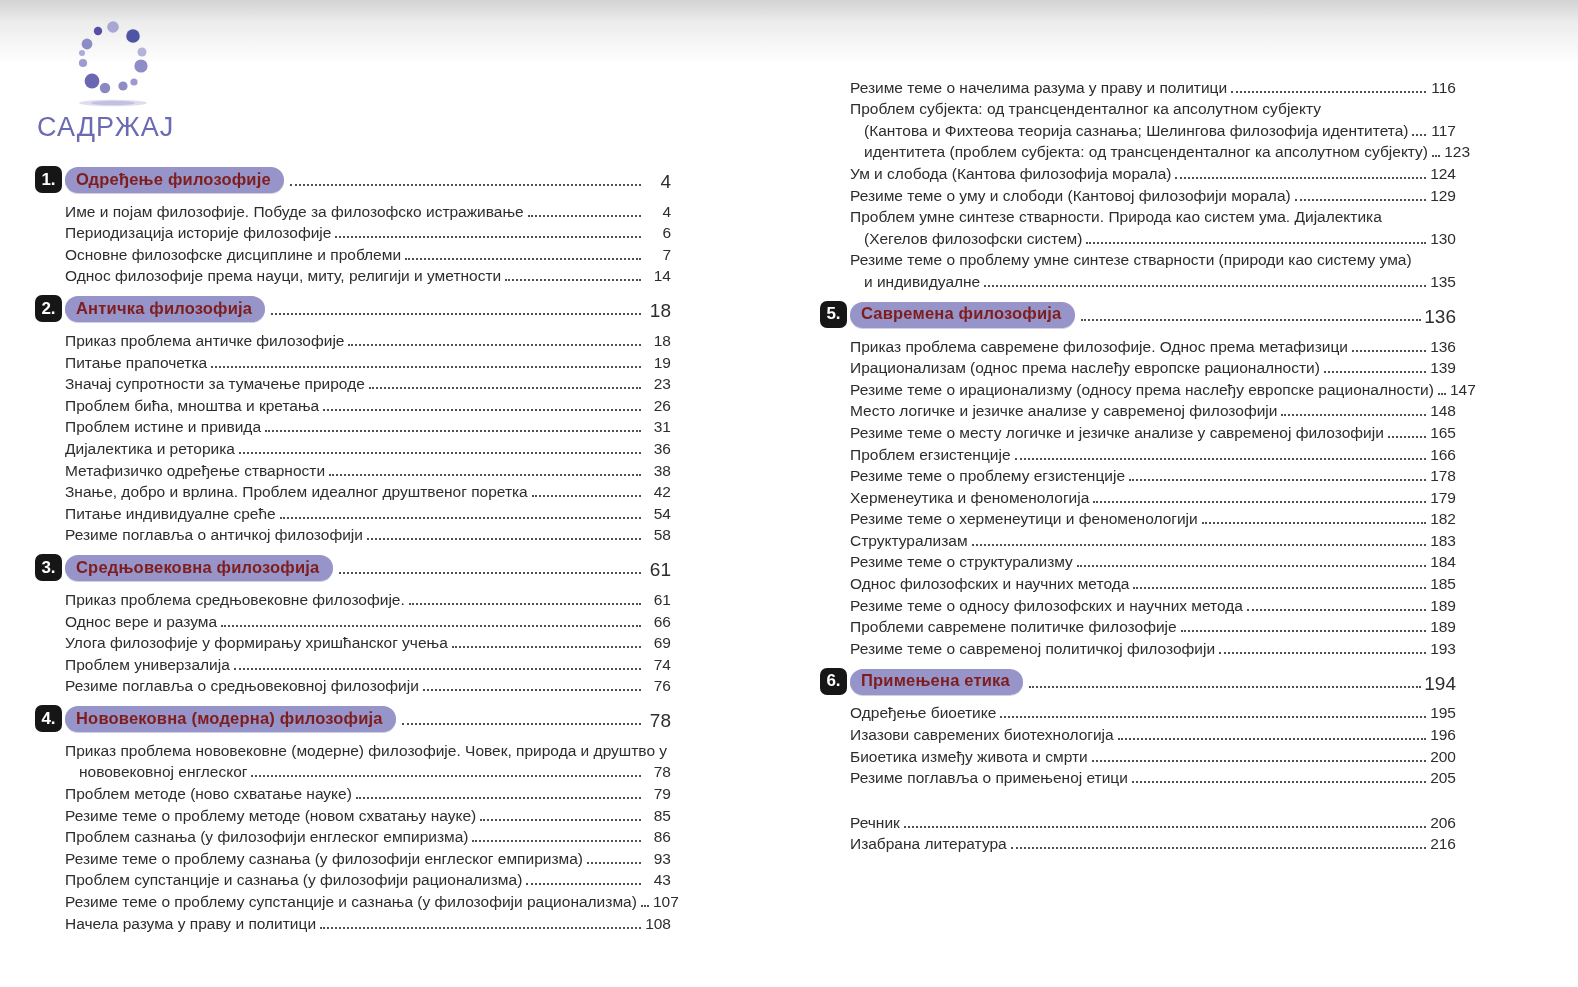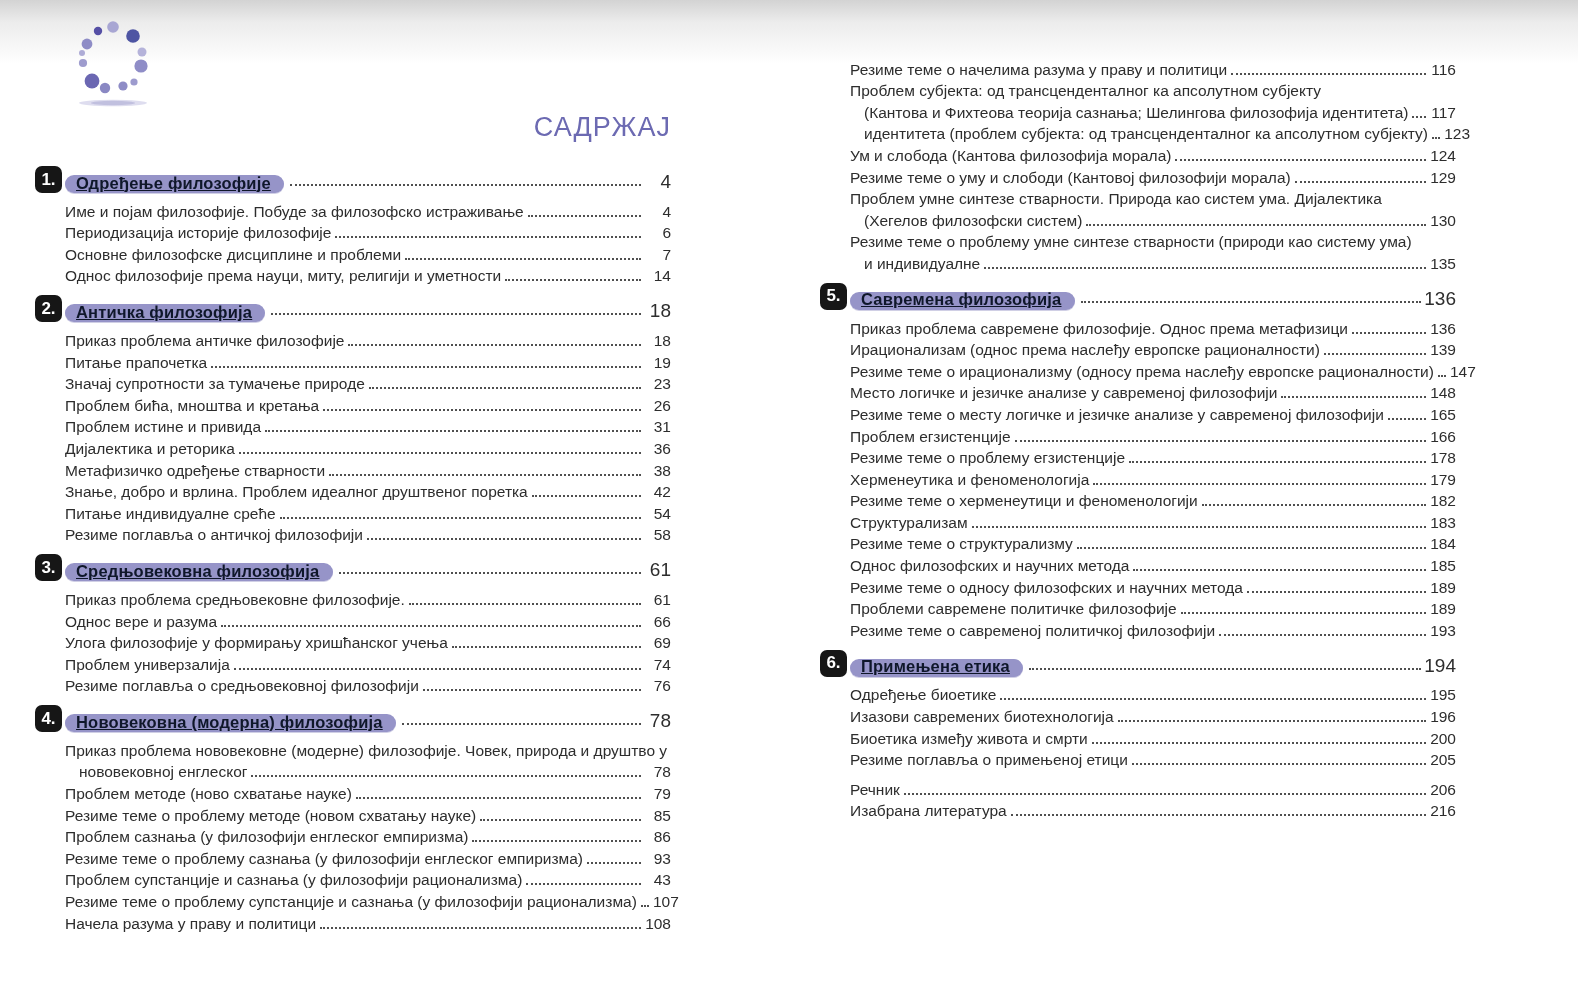--- a/index.html
+++ b/index.html
@@ -15,74 +15,72 @@
     height: 987px;
     overflow: hidden;
     background: linear-gradient(180deg, #d3d3d3 0px, #ececec 22px, #ffffff 64px, #ffffff 100%);
   }
   .col {
     position: absolute;
     top: 0;
     width: 636px;
   }
   .col-left  { left: 35px; }
-  .col-right { left: 820px; padding-top: 57px; }
+  .col-right { left: 820px; padding-top: 75px; }
 
   .logo-wrap { margin: 6px 0 0 20px; width: 120px; height: 102px; }
 
   .contents-title {
     font-size: 27px;
     letter-spacing: 1px;
     color: #6c6ab2;
     margin: 4px 0 20px 2px;
     font-weight: normal;
-    text-align: right;
   }
 
   .row {
     display: flex;
     align-items: flex-end;
     height: 21.6px;
     white-space: nowrap;
   }
   .row.head {
     height: 30px;
     margin: 7px 0 6px;
   }
   .entries { padding-left: 30px; }
-  .entries.gap-before { margin-top: 8px; }
+  .entries.gap-before { margin-top: 23px; }
 
   .badge {
     display: inline-flex;
     align-items: center;
     justify-content: center;
     width: 27px;
     height: 27px;
     background: #161616;
     color: #ffffff;
     font-weight: bold;
     font-size: 17px;
     border-radius: 7px;
     flex: 0 0 auto;
   }
   .pill {
     display: inline-flex;
     align-items: center;
-    height: 18px;
+    height: 26px;
     margin-left: 3px;
     padding: 0 13px 2px 11px;
     background: #9694c8;
-    color: #0f172a;
+    color: #7f1d1d;
     font-weight: bold;
     font-size: 16.5px;
     letter-spacing: 0.2px;
     border-radius: 13px;
     flex: 0 0 auto;
     box-shadow: 0 1px 0 rgba(120,118,180,0.35);
-    text-decoration: underline;
   }
   .txt {
     font-size: 15.5px;
     line-height: 19px;
     flex: 0 0 auto;
   }
   .txt.indent { padding-left: 14px; }
   .leader {
     flex: 1 1 auto;
     min-width: 8px;

